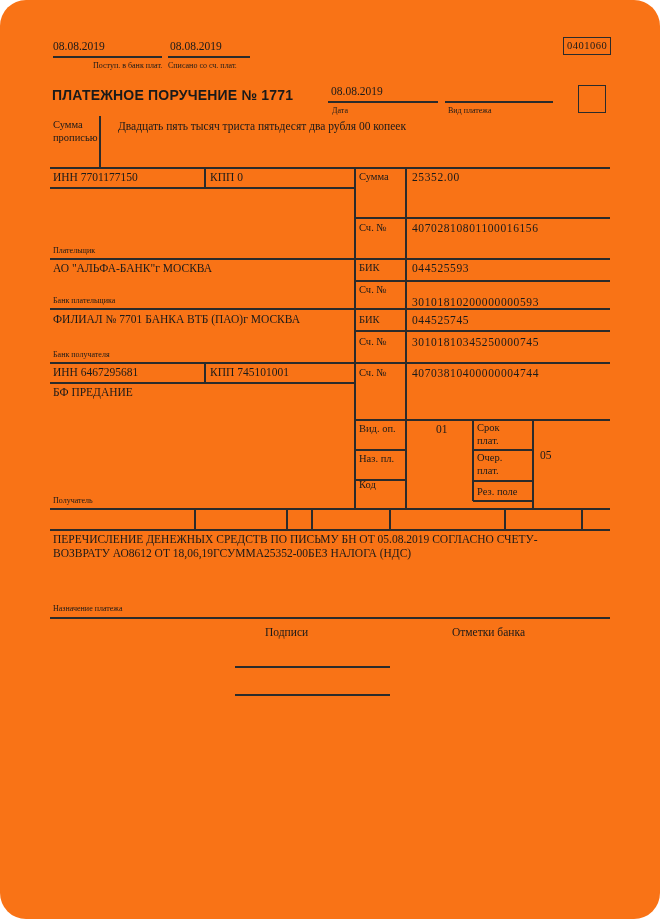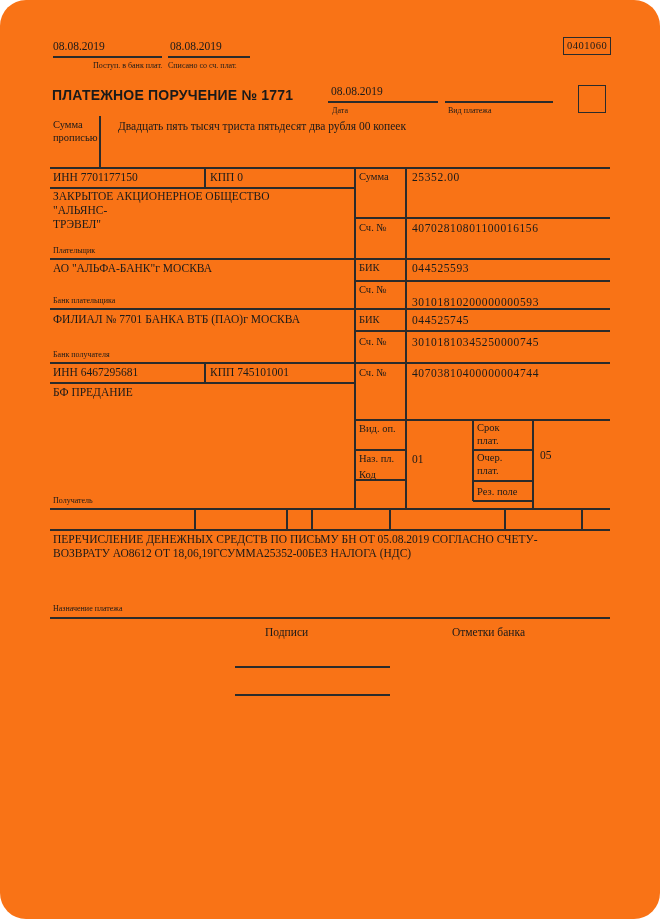--- a/index.html
+++ b/index.html
@@ -81,23 +81,20 @@
   <div class="t lbl" style="left:332px;top:106px;">Дата</div>
   <div class="t lbl" style="left:448px;top:106px;">Вид платежа</div>
   <div class="box" style="left:578px;top:85px;width:28px;height:28px;"></div>
 
   <div class="t" style="left:53px;top:119px;width:46px;font-size:10.5px;">Сумма
 прописью</div>
   <div class="t" style="left:118px;top:120px;width:480px;">Двадцать пять тысяч триста пятьдесят два рубля 00 копеек</div>
 
   <div class="t" style="left:53px;top:171px;">ИНН 7701177150</div>
   <div class="t" style="left:210px;top:171px;">КПП 0</div>
-  <div class="t" style="left:53px;top:190px;width:295px;">ЗАКРЫТОЕ АКЦИОНЕРНОЕ ОБЩЕСТВО
-"АЛЬЯНС-
-ТРЭВЕЛ"</div>
   <div class="t lbl" style="left:53px;top:246px;">Плательщик</div>
   <div class="t cl" style="left:359px;top:171px;">Сумма</div>
   <div class="t num" style="left:412px;top:171px;">25352.00</div>
   <div class="t cl" style="left:359px;top:222px;">Сч. №</div>
   <div class="t num" style="left:412px;top:222px;">40702810801100016156</div>
 
   <div class="t" style="left:53px;top:262px;width:295px;">АО "АЛЬФА-БАНК"г МОСКВА</div>
   <div class="t lbl" style="left:53px;top:296px;">Банк плательщика</div>
   <div class="t cl" style="left:359px;top:262px;">БИК</div>
   <div class="t num" style="left:412px;top:262px;">044525593</div>
@@ -112,28 +109,28 @@
   <div class="t num" style="left:412px;top:336px;">30101810345250000745</div>
 
   <div class="t" style="left:53px;top:366px;">ИНН 6467295681</div>
   <div class="t" style="left:210px;top:366px;">КПП 745101001</div>
   <div class="t" style="left:53px;top:386px;width:295px;">БФ ПРЕДАНИЕ</div>
   <div class="t lbl" style="left:53px;top:496px;">Получатель</div>
   <div class="t cl" style="left:359px;top:367px;">Сч. №</div>
   <div class="t num" style="left:412px;top:367px;">40703810400000004744</div>
 
   <div class="t cl" style="left:359px;top:423px;">Вид. оп.</div>
-  <div class="t" style="left:412px;top:423px;margin-top:30px;">01</div>
+  <div class="t" style="left:436px;top:423px;">01</div>
   <div class="t cl" style="left:477px;top:422px;width:52px;">Срок
 плат.</div>
   <div class="t cl" style="left:359px;top:453px;">Наз. пл.</div>
   <div class="t cl" style="left:477px;top:452px;width:52px;">Очер.
 плат.</div>
   <div class="t" style="left:540px;top:449px;">05</div>
-  <div class="t cl" style="left:359px;top:469px;">Код</div>
+  <div class="t cl" style="left:359px;top:479px;">Код</div>
   <div class="t cl" style="left:477px;top:486px;">Рез. поле</div>
 
   <div class="t" style="left:53px;top:533px;width:560px;">ПЕРЕЧИСЛЕНИЕ ДЕНЕЖНЫХ СРЕДСТВ ПО ПИСЬМУ БН ОТ 05.08.2019 СОГЛАСНО СЧЕТУ-
 ВОЗВРАТУ АО8612 ОТ 18,06,19ГСУММА25352-00БЕЗ НАЛОГА (НДС)</div>
   <div class="t lbl" style="left:53px;top:604px;">Назначение платежа</div>
 
   <div class="t" style="left:265px;top:626px;">Подписи</div>
   <div class="t" style="left:452px;top:626px;">Отметки банка</div>
 
 </div>

